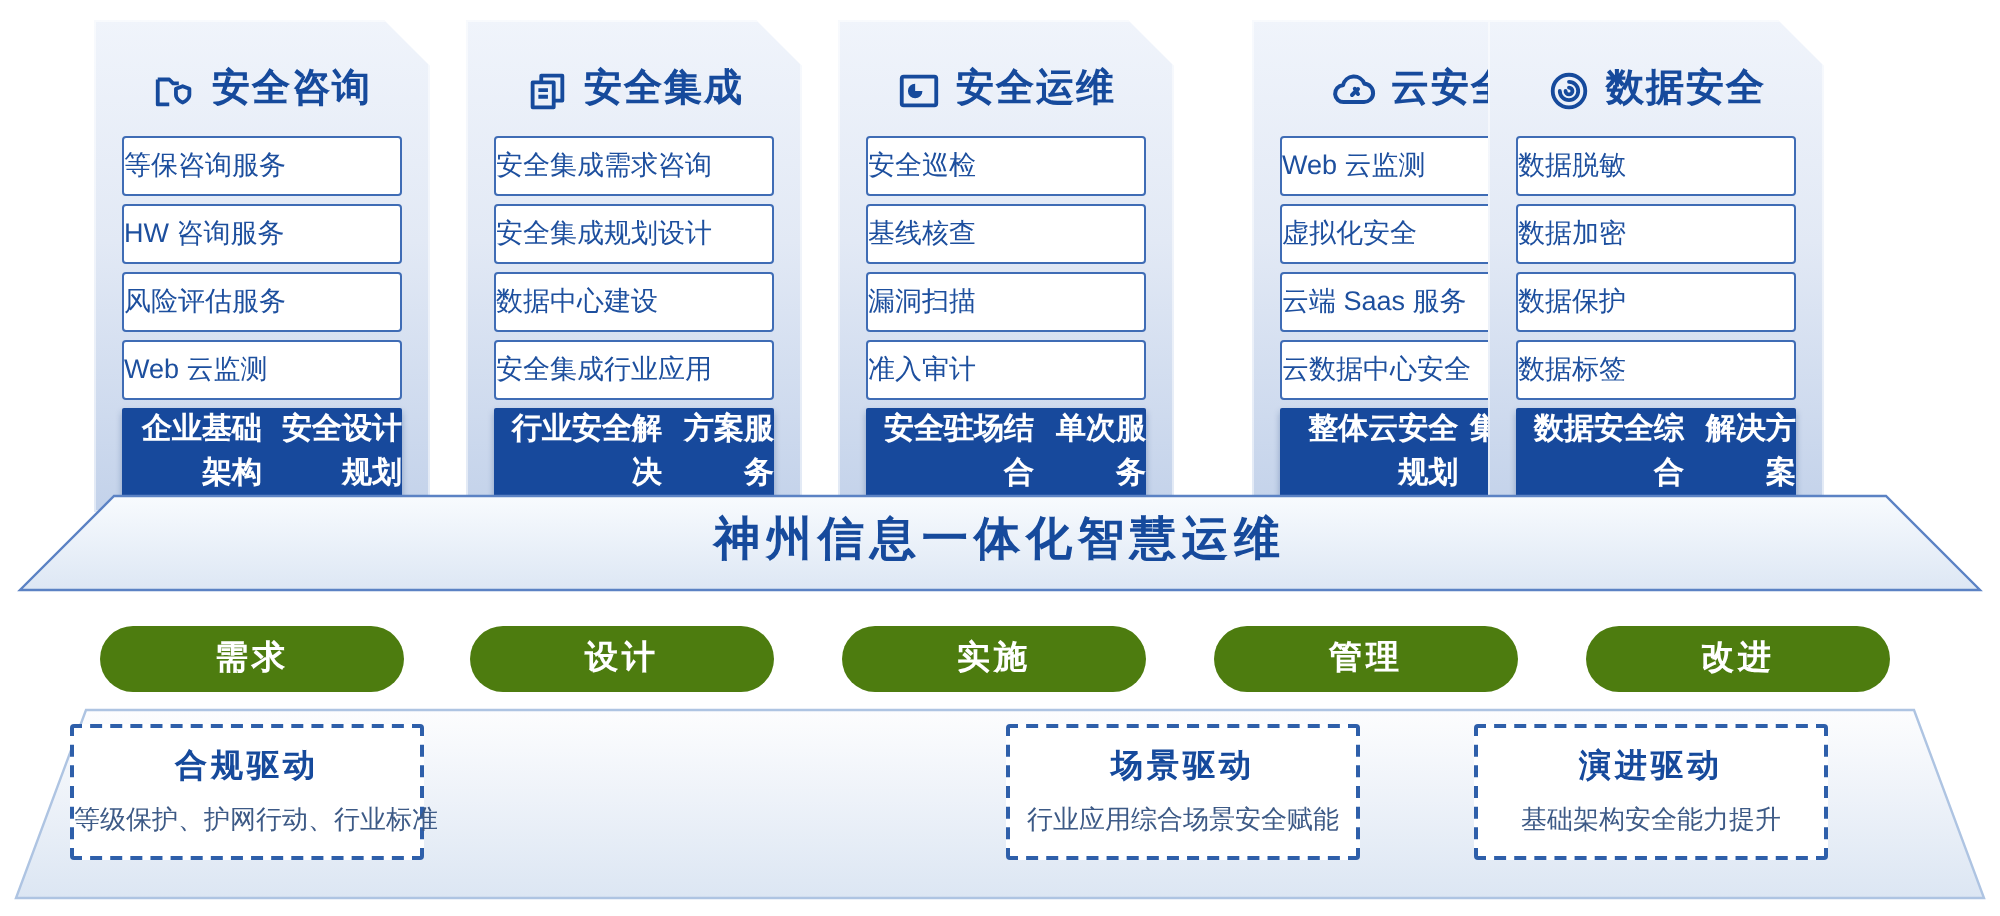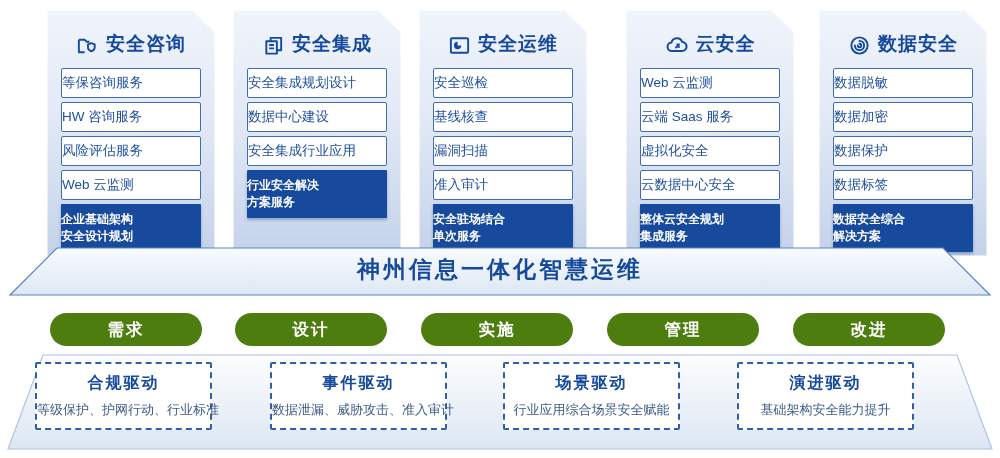--- a/index.html
+++ b/index.html
@@ -22,22 +22,22 @@
   .card-header svg { display:block; }
   .item {
     width:140px; height:30px; margin:0 auto 4px auto;
     background:#ffffff; border:1.5px solid #3f6cb5; border-radius:2px;
     color:#1d4f9e; font-size:13.5px; line-height:27px; text-align:left;
     white-space:nowrap; overflow:hidden;
   }
   .solution {
     width:140px; height:48px; margin:3px auto 0 auto;
     background:#17499c; border-radius:1px;
-    color:#ffffff; font-size:12px; font-weight:bold; text-align:left;
-    display:flex; flex-direction:column; justify-content:center; line-height:1.45;
+    color:#ffffff; font-size:15px; font-weight:bold; text-align:right;
+    display:flex; flex-direction:row; justify-content:center; line-height:1.45;
     box-shadow:0 2px 3px rgba(20,60,120,.35);
   }
 
   
   .banner { position:absolute; left:0; top:247px; width:1000px; height:50px; }
   .banner-title {
     position:absolute; left:0; top:254px; width:1000px; text-align:center;
     color:#164a9c; font-size:23px; font-weight:bold; letter-spacing:3px;
   }
 
@@ -89,20 +89,21 @@
     <div class="card-header">
       <span>
         <svg width="23" height="23" viewBox="0 0 24 24" fill="none" stroke="#164a9c" stroke-width="2" stroke-linejoin="round">
           <rect x="4.5" y="7.5" width="11" height="13"></rect>
           <path d="M9 7.5V4h11v13h-4.5"></path>
           <path d="M7.5 11.5h5M7.5 15h5"></path>
         </svg>
       </span>
       <span>安全集成</span>
     </div>
+    <div class="item">安全集成需求咨询</div>
     <div class="item">安全集成规划设计</div>
     <div class="item">数据中心建设</div>
     <div class="item">安全集成行业应用</div>
     <div class="solution">
       <span>行业安全解决</span>
       <span>方案服务</span>
     </div>
   </div>
 
   <div class="card" style="left:419px">
@@ -129,30 +130,30 @@
     <div class="card-header">
       <span>
         <svg width="24" height="24" viewBox="0 0 24 24" fill="none" stroke="#164a9c" stroke-width="2" stroke-linejoin="round" stroke-linecap="round">
           <path d="M7 18a4.2 4.2 0 0 1-.5-8.4A5.6 5.6 0 0 1 17.2 8.9 3.6 3.6 0 0 1 16.8 18z"></path>
           <path d="M11 14.5l3-3M14 14l-1.6-2.6"></path>
         </svg>
       </span>
       <span>云安全</span>
     </div>
     <div class="item">Web 云监测</div>
+    <div class="item">虚拟化安全</div>
     <div class="item">云端 Saas 服务</div>
-    <div class="item">虚拟化安全</div>
     <div class="item">云数据中心安全</div>
     <div class="solution">
       <span>整体云安全规划</span>
       <span>集成服务</span>
     </div>
   </div>
 
-  <div class="card" style="left:819px">
+  <div class="card" style="left:744px">
     <div class="card-header">
       <span>
         <svg width="23" height="23" viewBox="0 0 24 24" fill="none" stroke="#164a9c" stroke-width="2" stroke-linecap="round">
           <circle cx="12" cy="12" r="8.5"></circle>
           <path d="M12 7.2a4.8 4.8 0 1 1-4.8 4.8"></path>
           <path d="M12 10.2a1.8 1.8 0 1 1-1.8 1.8"></path>
         </svg>
       </span>
       <span>数据安全</span>
     </div>
@@ -190,24 +191,20 @@
         <stop offset="1" stop-color="#dce6f3"></stop>
       </linearGradient>
     </defs>
     <polygon points="43,5 957,5 992,99 8,99" fill="url(#platGrad)" stroke="#aec4e2" stroke-width="1.2"></polygon>
   </svg>
 
   <div class="driver" style="left:35px">
     <div class="driver-title">合规驱动</div>
     <div class="driver-desc">等级保护、护网行动、行业标准</div>
   </div>
-  <div class="driver" style="left:270px">
-    <div class="driver-title">事件驱动</div>
-    <div class="driver-desc">数据泄漏、威胁攻击、准入审计</div>
-  </div>
   <div class="driver" style="left:737px">
     <div class="driver-title">演进驱动</div>
     <div class="driver-desc">基础架构安全能力提升</div>
   </div>
   <div class="driver" style="left:503px">
     <div class="driver-title">场景驱动</div>
     <div class="driver-desc">行业应用综合场景安全赋能</div>
   </div>
 
 </div>

